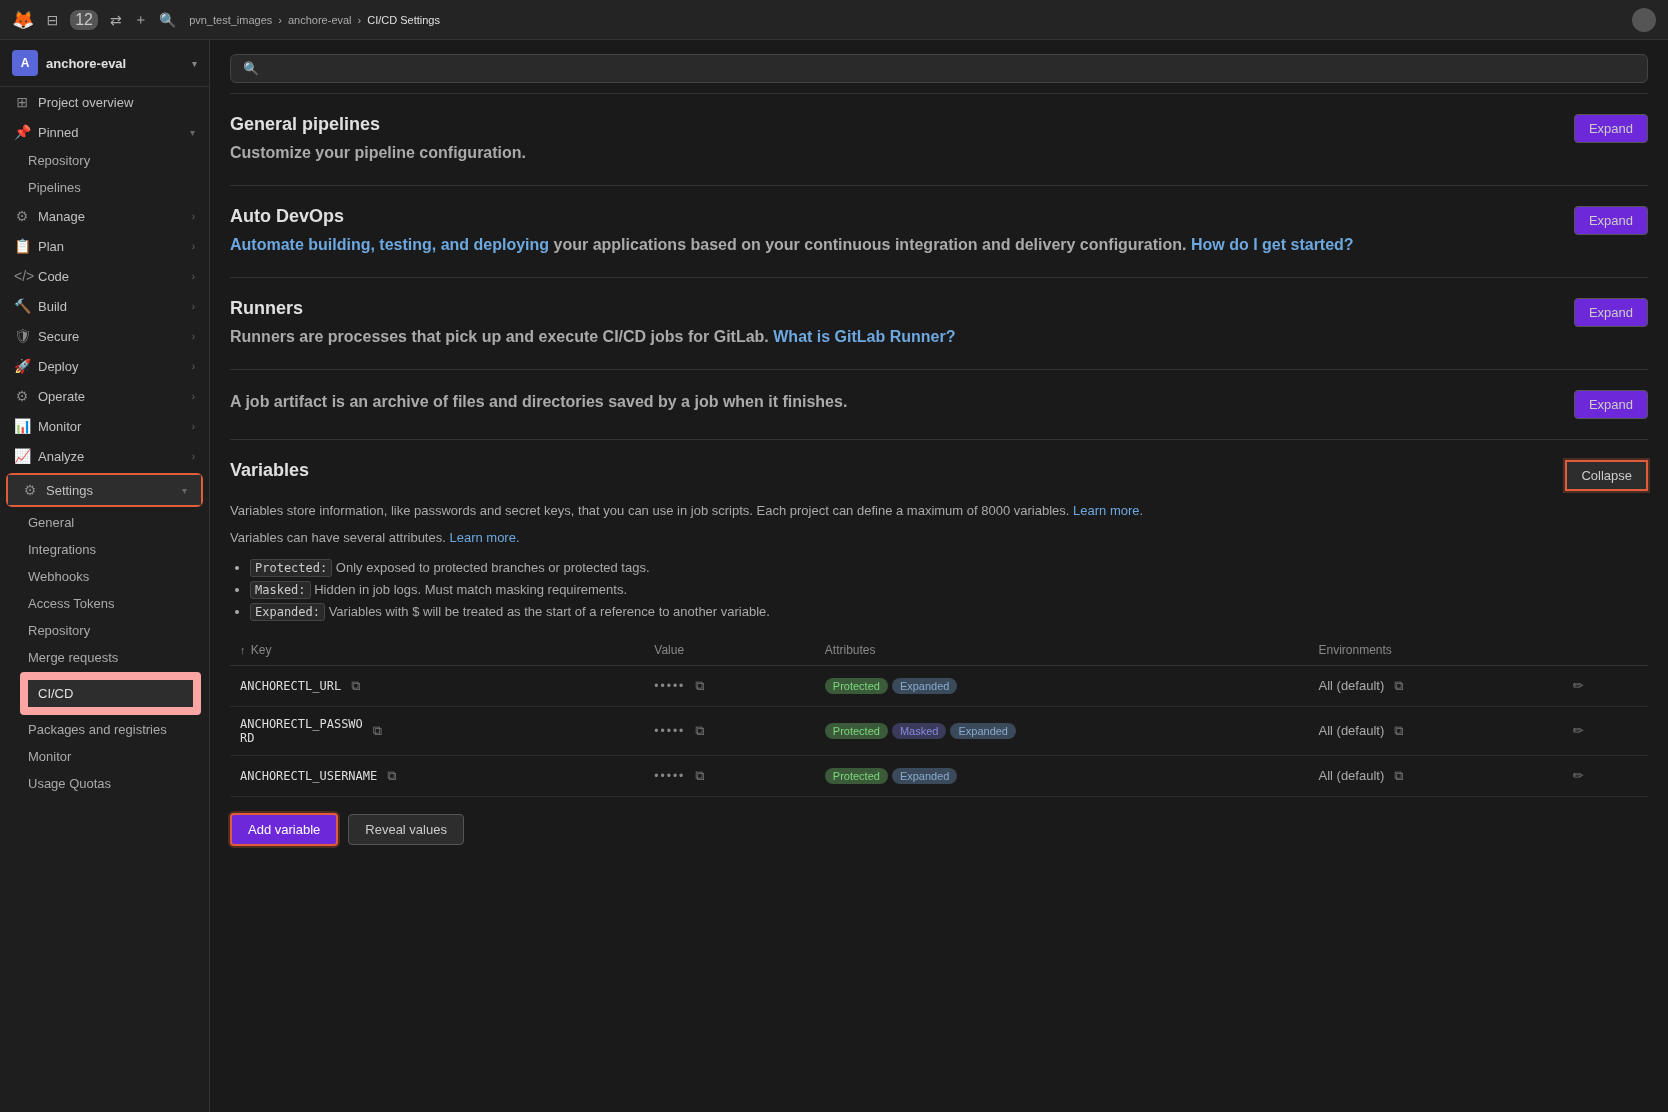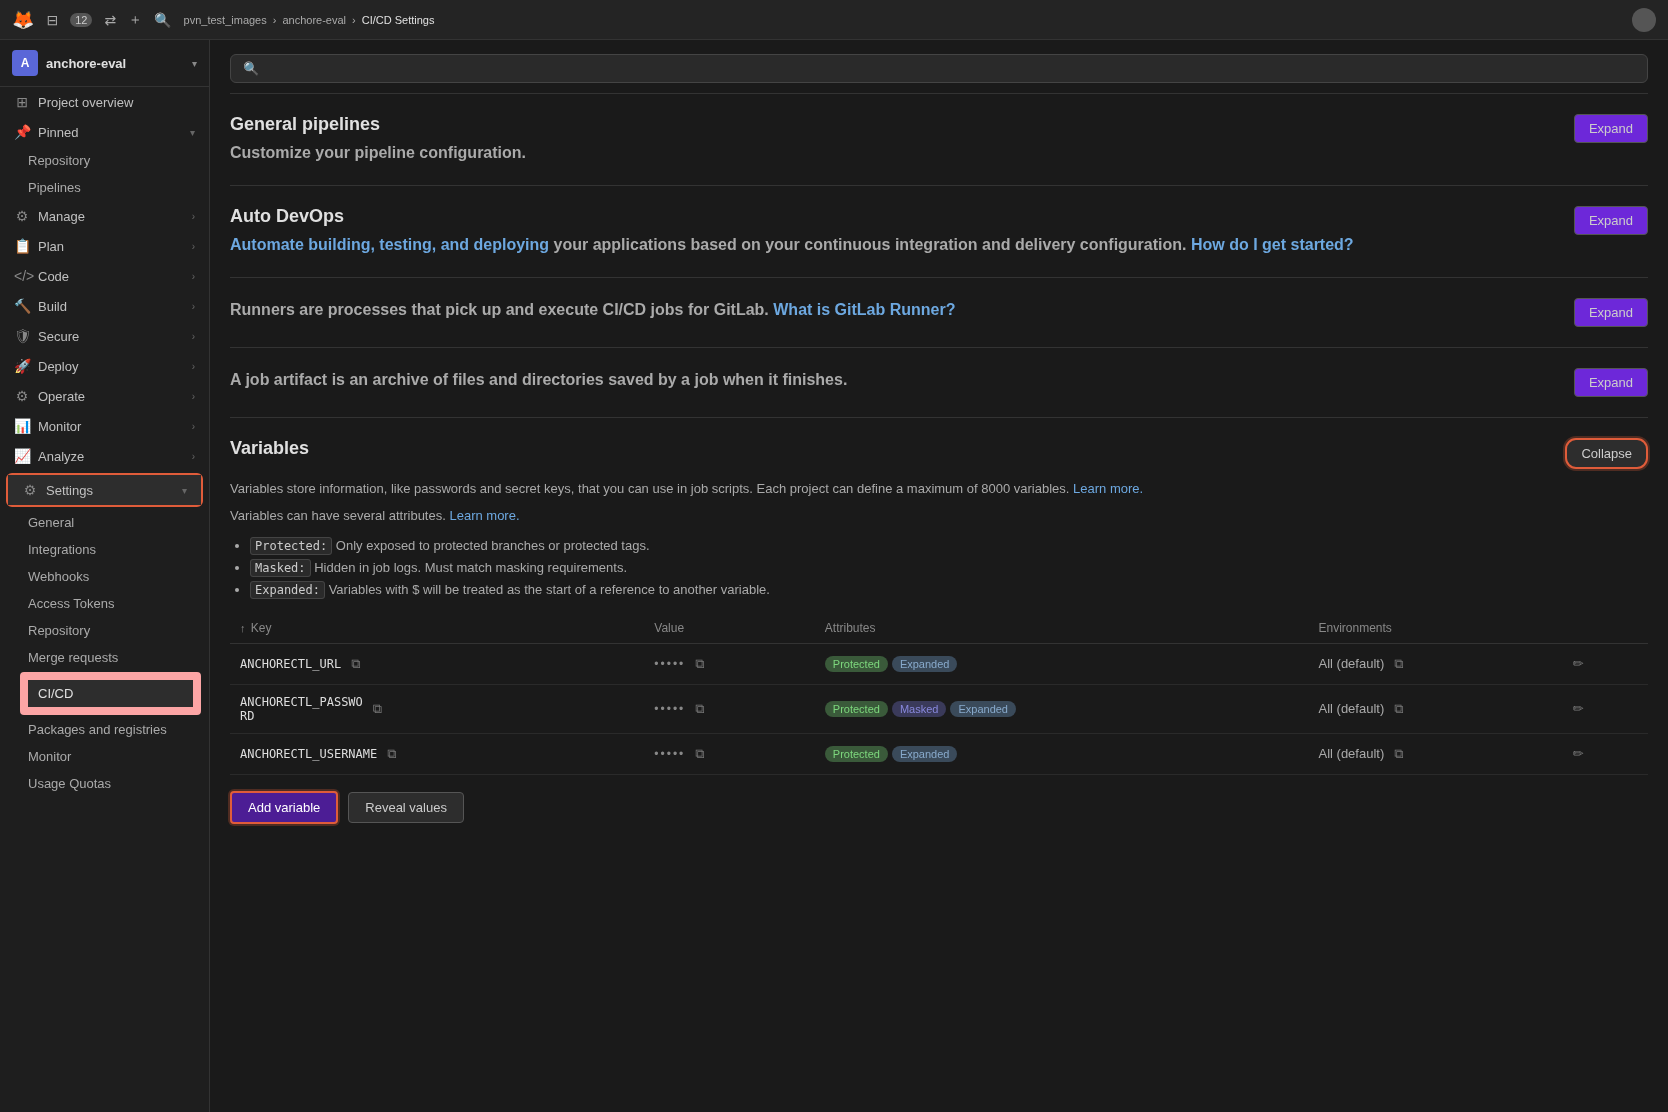--- a/index.html
+++ b/index.html
@@ -3,21 +3,21 @@
   <meta charset="utf-8">
   <style>
     * { box-sizing: border-box; margin: 0; padding: 0; }
     body { background: #1a1a1a; color: #c9d1d9; font-family: -apple-system, BlinkMacSystemFont, 'Segoe UI', sans-serif; font-size: 13px; display: flex; flex-direction: column; height: 100vh; overflow: hidden; }
 
     
     .topbar { background: #242424; height: 40px; display: flex; align-items: center; padding: 0 12px; gap: 12px; border-bottom: 1px solid #333; flex-shrink: 0; }
     .topbar-left { display: flex; align-items: center; gap: 12px; }
     .fox-icon { color: #fc6d26; font-size: 18px; }
     .topbar-icon { color: #aaa; font-size: 14px; cursor: pointer; }
-    .topbar-badge { background: #555; color: #ccc; font-size: 11px; padding: 1px 5px; border-radius: 8px; text-align: center; }
+    .topbar-badge { background: #555; color: #ccc; font-size: 16px; padding: 1px 5px; border-radius: 8px; text-align: center; }
     .breadcrumb { color: #aaa; font-size: 11px; display: flex; align-items: center; gap: 6px; }
     .breadcrumb a { color: #aaa; text-decoration: none; }
     .breadcrumb .current { color: #e0e0e0; }
     .topbar-avatar { width: 24px; height: 24px; border-radius: 50%; background: #555; margin-left: auto; }
 
     
     .layout { display: flex; flex: 1; overflow: hidden; }
 
     
     .sidebar { width: 210px; background: #1e1e1e; border-right: 1px solid #333; overflow-y: auto; flex-shrink: 0; padding-bottom: 20px; }
@@ -42,21 +42,21 @@
 
     .content-area { padding: 0 20px 30px; }
 
     
     .section { border-top: 1px solid #333; padding: 20px 0; }
     .section-header { display: flex; align-items: flex-start; justify-content: space-between; }
     .section-title { font-size: 18px; font-weight: 600; color: #e0e0e0; margin-bottom: 6px; }
     .section-desc { font-size: 16px; color: #aaa; line-height: 1.5; font-weight: bold; }
     .section-desc a { color: #6da8e0; text-decoration: none; }
     .expand-btn { background: #6d28d9; border: 1px solid #555; color: #ccc; padding: 6px 14px; border-radius: 4px; cursor: pointer; font-size: 13px; white-space: nowrap; }
-    .collapse-btn { background: #2d2d2d; border: 2px solid #e05c3a; color: #ccc; padding: 6px 14px; border-radius: 11px; cursor: pointer; font-size: 13px; white-space: nowrap; box-shadow: 0 0 0 2px #e05c3a44; }
+    .collapse-btn { background: #2d2d2d; border: 2px solid #e05c3a; color: #ccc; padding: 6px 14px; border-radius: 0; cursor: pointer; font-size: 13px; white-space: nowrap; box-shadow: 0 0 0 2px #e05c3a44; }
 
     
     .variables-content { margin-top: 10px; }
     .variables-desc { font-size: 13px; color: #aaa; line-height: 1.6; margin-bottom: 6px; }
     .variables-desc a { color: #6da8e0; text-decoration: none; }
     .bullet-list { margin: 8px 0 12px 20px; }
     .bullet-list li { font-size: 13px; color: #aaa; line-height: 1.7; }
     .bullet-list li code { background: #2a2a2a; border: 1px solid #444; padding: 1px 4px; border-radius: 3px; font-size: 12px; color: #ccc; }
 
     
@@ -68,21 +68,21 @@
     .icon-btn { background: none; border: none; color: #777; cursor: pointer; font-size: 13px; padding: 2px 4px; }
     .masked-val { letter-spacing: 2px; color: #888; font-size: 12px; }
     .badge { display: inline-block; padding: 2px 8px; border-radius: 10px; font-size: 11px; font-weight: 500; margin-right: 4px; }
     .badge-protected { background: #3a5a3a; color: #7dd87d; }
     .badge-masked { background: #3a3a5a; color: #8888dd; }
     .badge-expanded { background: #3a4a5a; color: #88aacc; }
     .env-cell { display: flex; align-items: center; gap: 6px; color: #aaa; font-size: 13px; }
 
     
     .action-btns { display: flex; gap: 10px; margin-top: 16px; align-items: center; }
-    .add-var-btn { background: #4c1d95; border: 2px solid #e05c3a; color: white; padding: 7px 16px; border-radius: 4px; cursor: pointer; font-size: 13px; font-weight: 500; box-shadow: 0 0 0 2px #e05c3a44; }
+    .add-var-btn { background: #6d28d9; border: 2px solid #e05c3a; color: white; padding: 7px 16px; border-radius: 4px; cursor: pointer; font-size: 13px; font-weight: 500; box-shadow: 0 0 0 2px #e05c3a44; }
     .reveal-btn { background: #2d2d2d; border: 1px solid #555; color: #ccc; padding: 7px 16px; border-radius: 4px; cursor: pointer; font-size: 13px; text-align: right; }
 
     .sort-icon { font-size: 11px; color: #888; margin-right: 2px; }
   </style>
 </head>
 <body>
 
 <div class="topbar">
   <div class="topbar-left">
     <span class="fox-icon">🦊</span>
@@ -223,20 +223,21 @@
               <a>Automate building, testing, and deploying</a> your applications based on your continuous integration and delivery configuration. <a>How do I get started?</a>
             </div>
           </div>
           <button class="expand-btn">Expand</button>
         </div>
       </div>
 
       <div class="section">
         <div class="section-header">
           <div>
+            <div class="section-title">Runners</div>
             <div class="section-desc">
               Runners are processes that pick up and execute CI/CD jobs for GitLab. <a>What is GitLab Runner?</a>
             </div>
           </div>
           <button class="expand-btn">Expand</button>
         </div>
       </div>
 
       <div class="section">
         <div class="section-header">

